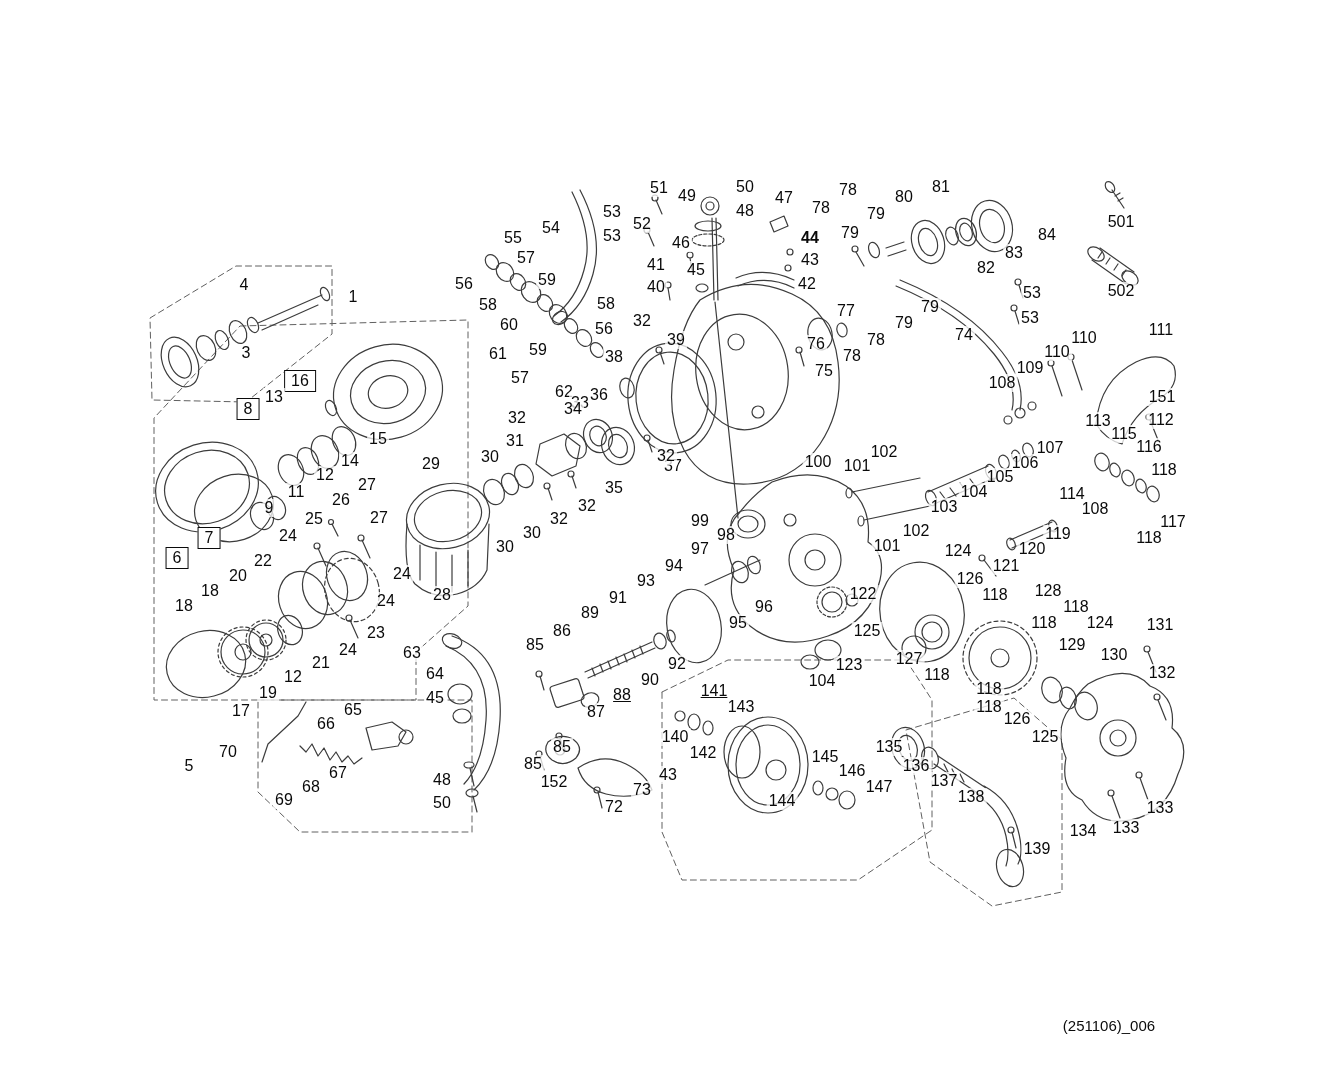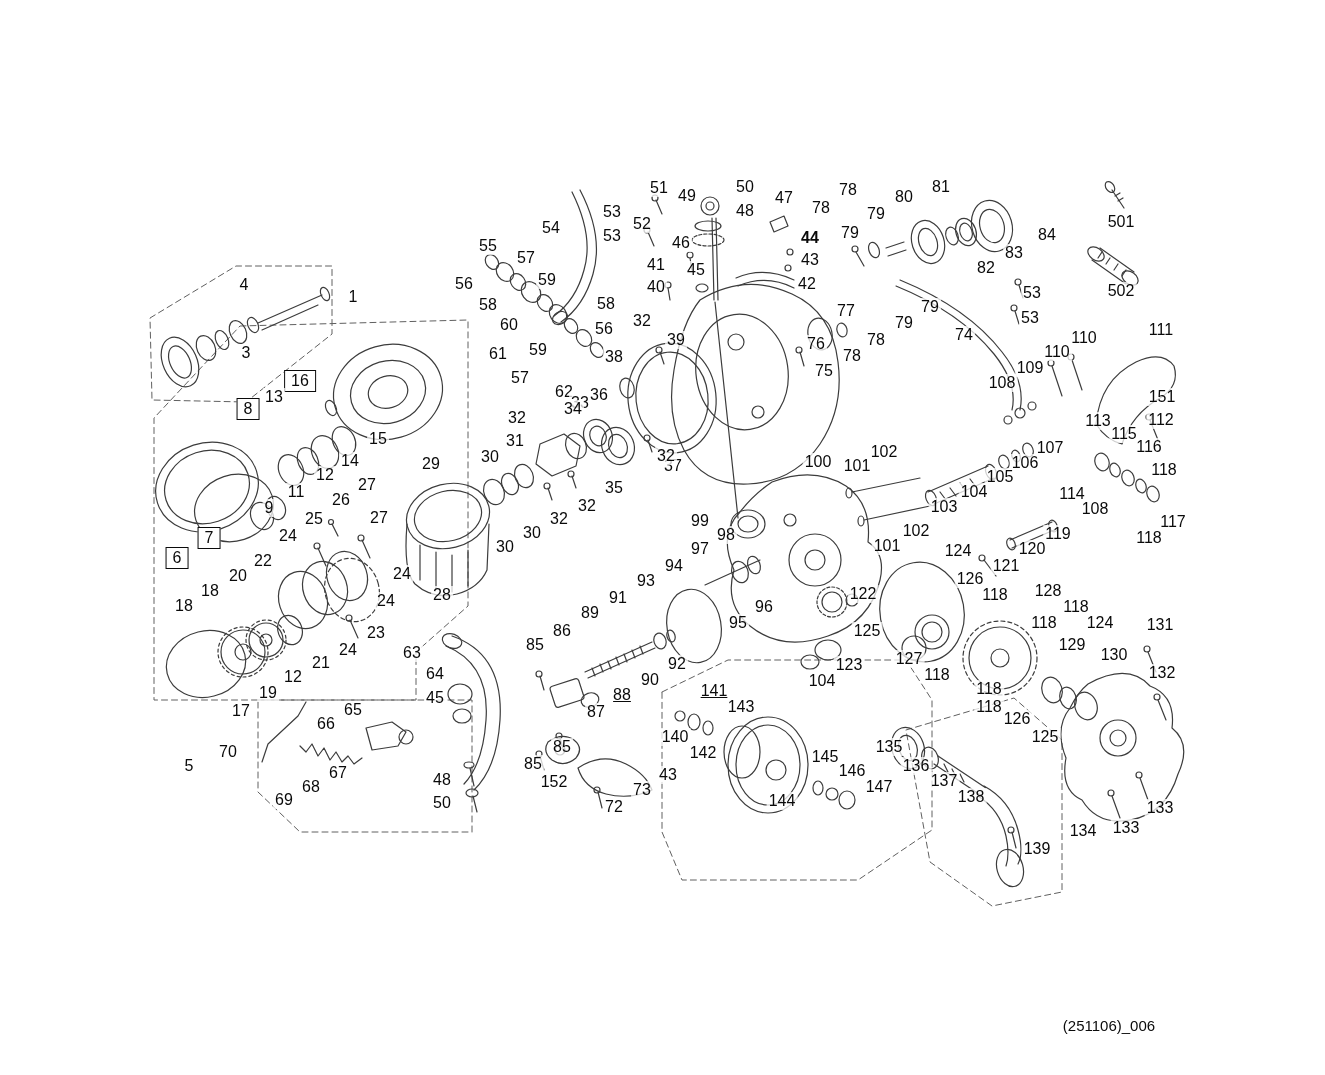--- a/index.html
+++ b/index.html
@@ -421,21 +421,21 @@
       <span class="part-label" style="left: 745px; top: 187px;">50</span>
       <span class="part-label" style="left: 745px; top: 211px;">48</span>
       <span class="part-label" style="left: 784px; top: 198px;">47</span>
       <span class="part-label" style="left: 681px; top: 243px;">46</span>
       <span class="part-label" style="left: 810px; top: 238px; font-weight: bold;">44</span>
       <span class="part-label" style="left: 810px; top: 260px;">43</span>
       <span class="part-label" style="left: 807px; top: 284px;">42</span>
       <span class="part-label" style="left: 696px; top: 270px;">45</span>
       <span class="part-label" style="left: 656px; top: 265px;">41</span>
       <span class="part-label" style="left: 656px; top: 287px;">40</span>
-      <span class="part-label" style="left: 488px; top: 238px; margin-top: 8px;">55</span>
+      <span class="part-label" style="left: 513px; top: 238px;">55</span>
       <span class="part-label" style="left: 526px; top: 258px;">57</span>
       <span class="part-label" style="left: 464px; top: 284px;">56</span>
       <span class="part-label" style="left: 547px; top: 280px;">59</span>
       <span class="part-label" style="left: 488px; top: 305px;">58</span>
       <span class="part-label" style="left: 509px; top: 325px;">60</span>
       <span class="part-label" style="left: 606px; top: 304px;">58</span>
       <span class="part-label" style="left: 604px; top: 329px;">56</span>
       <span class="part-label" style="left: 498px; top: 354px;">61</span>
       <span class="part-label" style="left: 538px; top: 350px;">59</span>
       <span class="part-label" style="left: 520px; top: 378px;">57</span>

